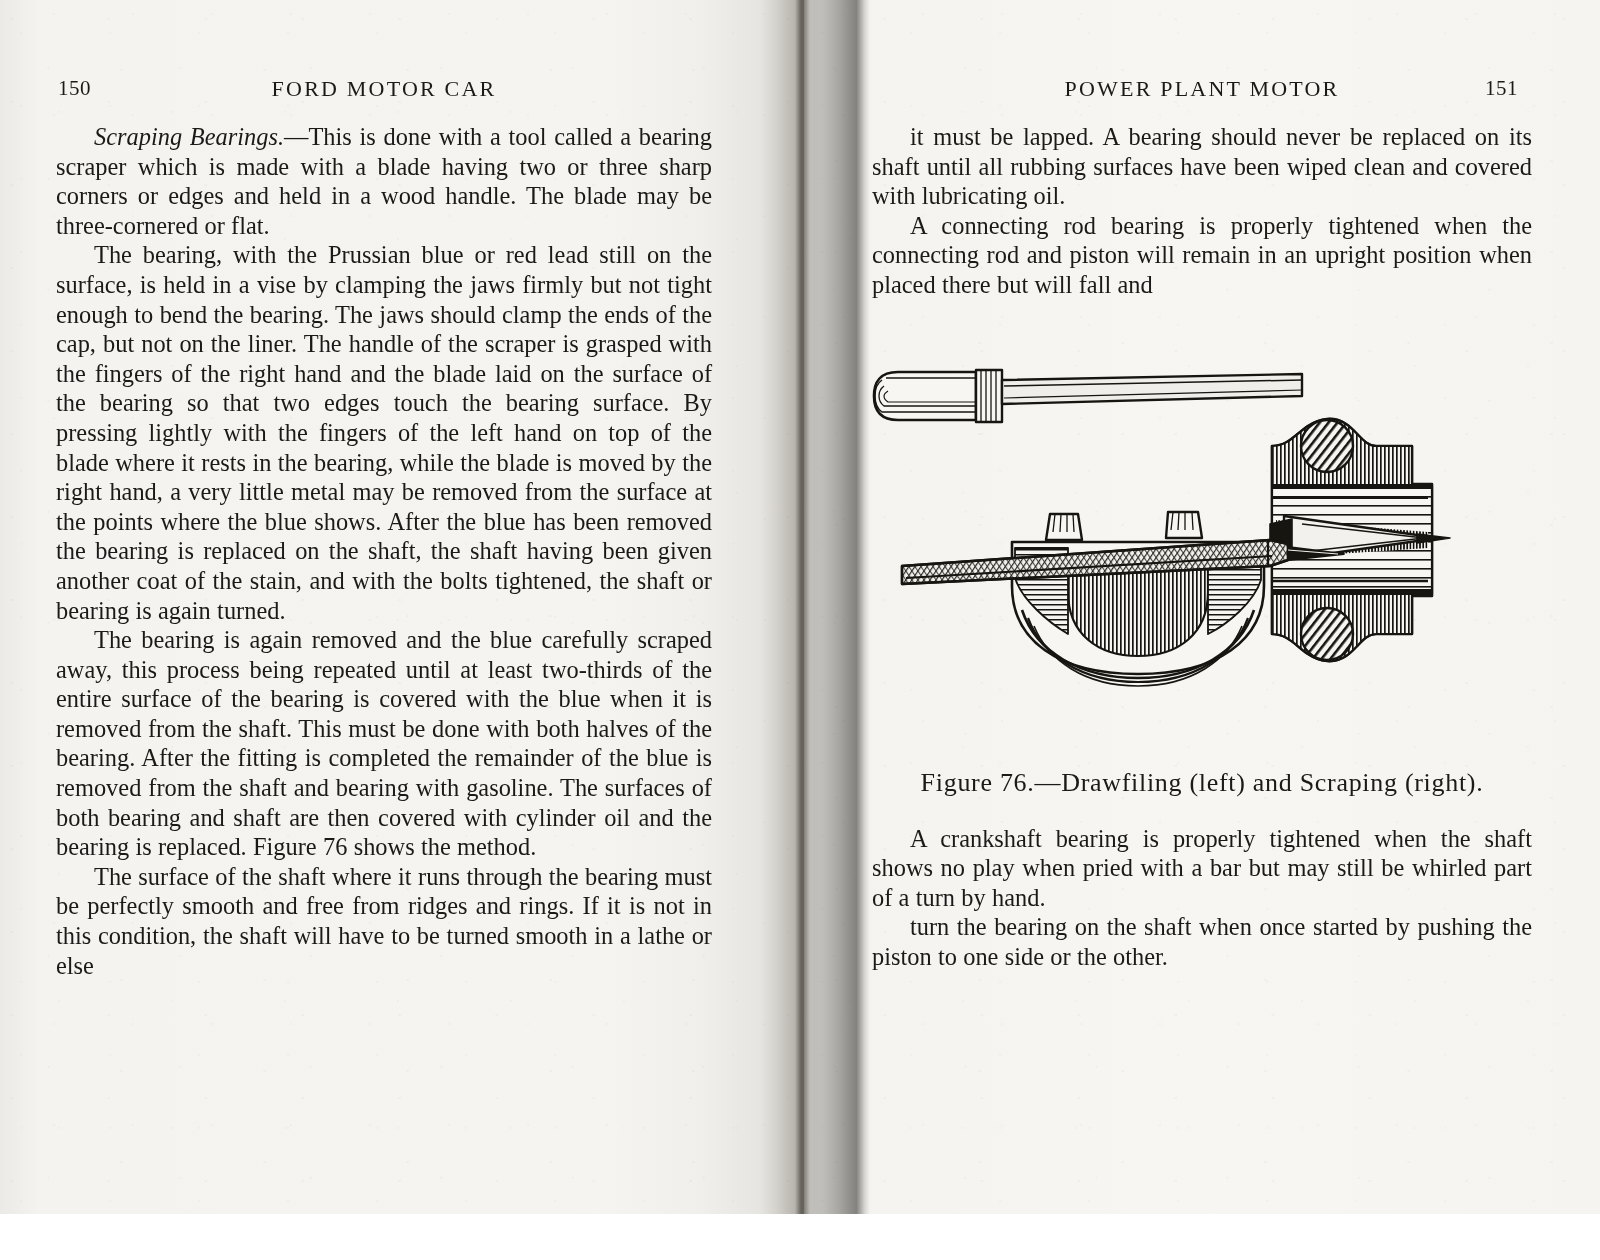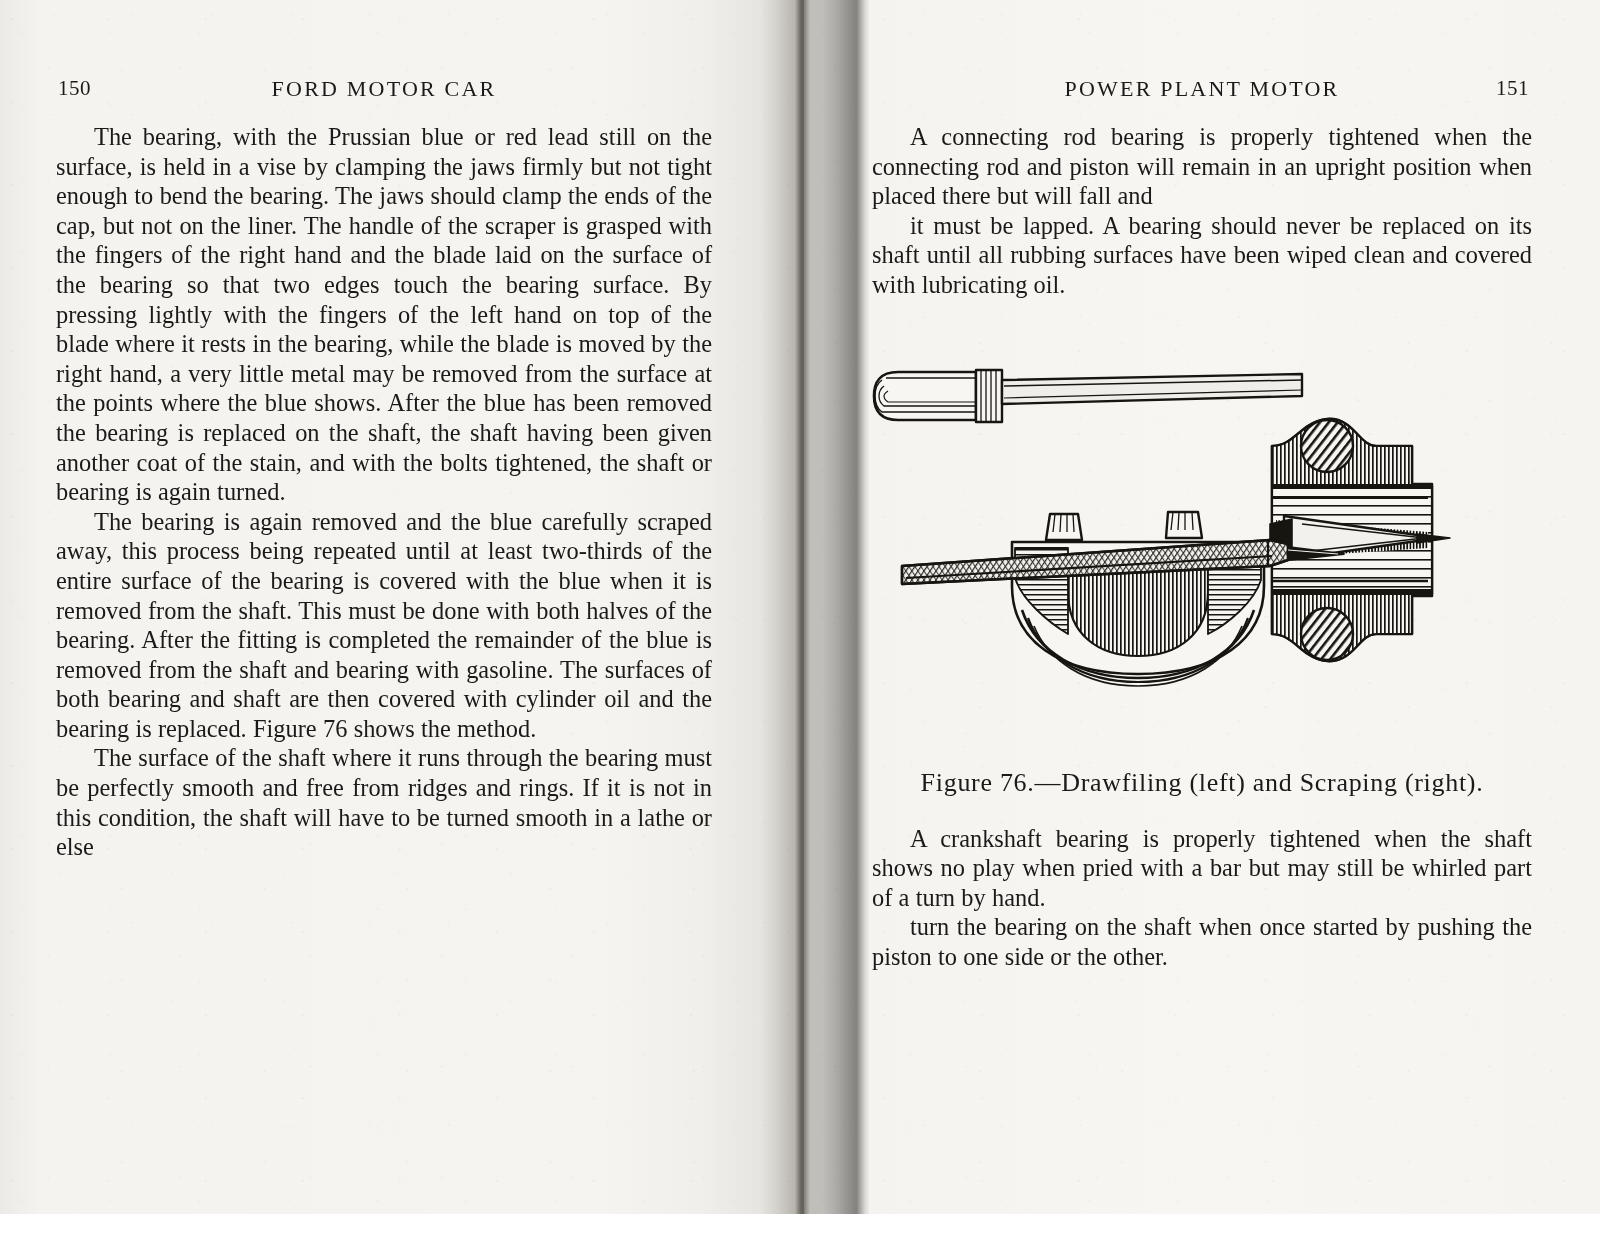--- a/index.html
+++ b/index.html
@@ -95,21 +95,21 @@
     letter-spacing: 2.4px;
   }
   .running-head .folio {
     position: absolute;
     top: 0;
     font-size: 21px;
     letter-spacing: .5px;
     font-family: "Liberation Serif", "DejaVu Serif", serif;
   }
   .running-head .folio.l { left: 2px; }
-  .running-head .folio.r { right: 3px; }
+  .running-head .folio.r { right: 14px; }
   .running-head .title {
     text-align: center;
     font-size: 22px;
     letter-spacing: 2.2px;
   }
 
   
   .body-text p {
     margin: 0;
     font-size: 24.4px;
@@ -155,39 +155,40 @@
   <div class="gutter-shadow"></div>
 
   <div class="page-col left">
 
     <div class="running-head">
       <span class="folio l">150</span>
       <div class="title">FORD MOTOR CAR</div>
     </div>
 
     <div class="body-text">
+      <p><i>Scraping Bearings.</i><span>—This is done with a tool called a bearing scraper which is made with a blade having two or three sharp corners or edges and held in a wood handle.  The blade may be three-cornered or flat.</span></p>
 
       <p>The bearing, with the Prussian blue or red lead still on the surface, is held in a vise by clamping the jaws firmly but not tight enough to bend the bearing. The jaws should clamp the ends of the cap, but not on the liner.  The handle of the scraper is grasped with the fingers of the right hand and the blade laid on the surface of the bearing so that two edges touch the bearing surface.  By pressing lightly with the fingers of the left hand on top of the blade where it rests in the bearing, while the blade is moved by the right hand, a very little metal may be removed from the surface at the points where the blue shows. After the blue has been removed the bearing is replaced on the shaft, the shaft having been given another coat of the stain, and with the bolts tightened, the shaft or bearing is again turned.</p>
 
       <p>The bearing is again removed and the blue carefully scraped away, this process being repeated until at least two-thirds of the entire surface of the bearing is covered with the blue when it is removed from the shaft.  This must be done with both halves of the bearing.  After the fitting is completed the remainder of the blue is removed from the shaft and bearing with gasoline.  The surfaces of both bearing and shaft are then covered with cylinder oil and the bearing is replaced.  Figure 76 shows the method.</p>
 
       <p>The surface of the shaft where it runs through the bearing must be perfectly smooth and free from ridges and rings.  If it is not in this condition, the shaft will have to be turned smooth in a lathe or else</p>
     </div>
   </div>
 
   <div class="page-col right">
 
     <div class="running-head">
       <div class="title">POWER PLANT MOTOR</div>
       <span class="folio r">151</span>
     </div>
 
     <div class="body-text">
+      <p>it must be lapped.  A bearing should never be replaced on its shaft until all rubbing surfaces have been wiped clean and covered with lubricating oil.</p>
       <p>A connecting rod bearing is properly tightened when the connecting rod and piston will remain in an upright position when placed there but will fall and</p>
-      <p>it must be lapped.  A bearing should never be replaced on its shaft until all rubbing surfaces have been wiped clean and covered with lubricating oil.</p>
     </div>
 
     <div class="fig-spacer-top"></div>
 
     <figure class="figure">
       <div class="art">
         <svg viewBox="0 0 660 430" width="660" height="430">
           <defs>
 
             <pattern id="hv" width="4" height="6" patternUnits="userSpaceOnUse">

